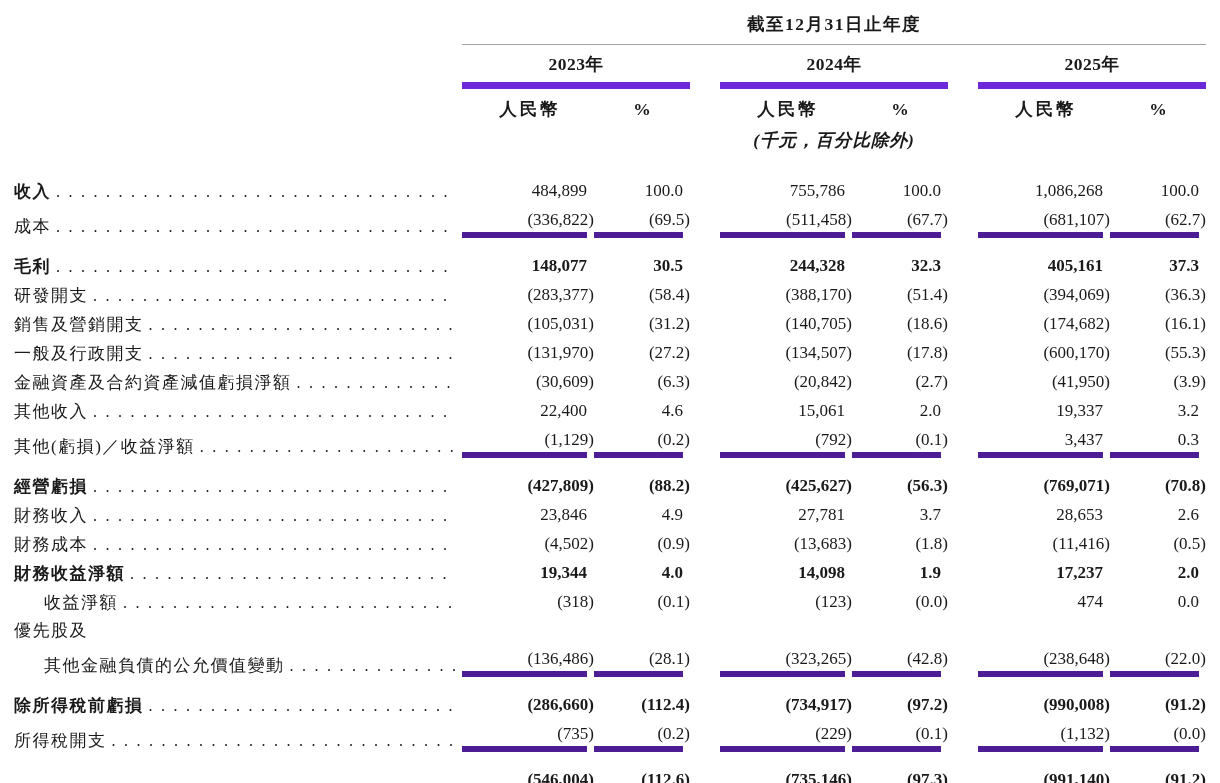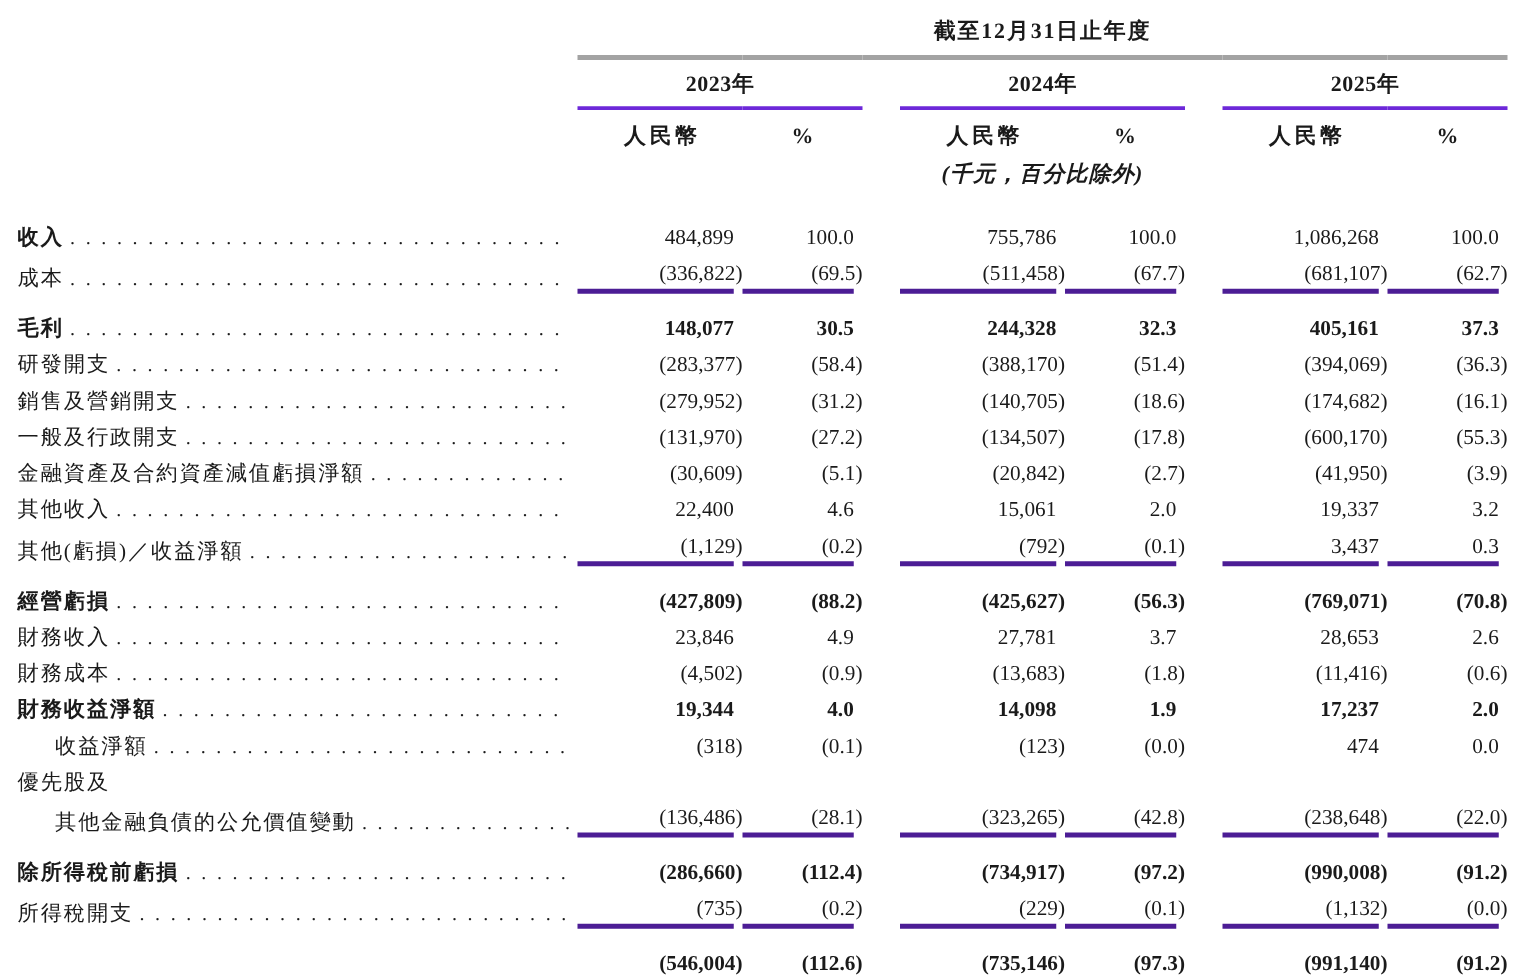--- a/index.html
+++ b/index.html
@@ -16,28 +16,28 @@
 
   table.fin {
     border-collapse: collapse;
     table-layout: fixed;
     width: 1192px;
   }
 
   
   thead th { font-weight: bold; font-size: 17.5px; padding: 0; }
   th.spanner {
-    border-bottom: 4px solid #a3a3a3;
+    border-bottom: 1px solid #a3a3a3;
     padding-bottom: 8px;
     padding-top: 4px;
     text-align: center;
     letter-spacing: 1.5px;
   }
   th.year {
-    border-bottom: 3px solid #6d28d9;
+    border-bottom: 7px solid #6d28d9;
     padding: 7px 0 6px 0;
     text-align: center;
     letter-spacing: 0.5px;
   }
   th.h-rmb { text-align: center; padding: 8px 0 2px 4px; letter-spacing: 3px; }
   th.h-pct { text-align: center; padding: 8px 0 2px 0; }
   th.note  { text-align: center; padding: 5px 0 2px 0; letter-spacing: 1px; white-space: nowrap; font-style: italic; }
 
   
   tbody td {
@@ -63,21 +63,21 @@
     color: #1a1a1a;
   }
 
   td.num { text-align: right; }
   td.num .inner {
     display: block;
     margin-right: 7px;
     text-align: right;
     padding-bottom: 1px;
   }
-  td.num .inner.rule-single { border-bottom: 4px solid #4c1d95; font-family: Liberation Serif, serif; }
+  td.num .inner.rule-single { border-bottom: 6px solid #4c1d95; font-family: Liberation Serif, serif; }
   td.num .inner.rule-double { border-bottom: 6px double #222; padding-bottom: 5px; }
   .val { display: inline-block; white-space: nowrap; }
   .val.paren { margin-right: -7px; }
   .bold { font-weight: bold; text-align: center; }
 </style>
 </head>
 <body>
 
 <div class="page">
   <table class="fin">
@@ -239,21 +239,21 @@
           </td>
         </tr>
         <tr>
           <td class="label">
             <span class="labwrap">
               <span class="labtext">銷售及營銷開支</span>
               <span class="leader">........................................................................................................................</span>
             </span>
           </td>
           <td class="num">
-            <span class="inner"><span class="val paren">(279,952)</span></span>
+            <span class="inner"><span class="val paren">(105,031)</span></span>
           </td>
           <td class="num">
             <span class="inner"><span class="val paren">(31.2)</span></span>
           </td>
           <td></td>
           <td class="num">
             <span class="inner"><span class="val paren">(140,705)</span></span>
           </td>
           <td class="num">
             <span class="inner"><span class="val paren">(18.6)</span></span>
@@ -298,21 +298,21 @@
           <td class="label">
             <span class="labwrap">
               <span class="labtext">金融資產及合約資產減值虧損淨額</span>
               <span class="leader">........................................................................................................................</span>
             </span>
           </td>
           <td class="num">
             <span class="inner"><span class="val paren">(30,609)</span></span>
           </td>
           <td class="num">
-            <span class="inner"><span class="val paren">(5.1)</span></span>
+            <span class="inner"><span class="val paren">(6.3)</span></span>
           </td>
           <td></td>
           <td class="num">
             <span class="inner"><span class="val paren">(20,842)</span></span>
           </td>
           <td class="num">
             <span class="inner"><span class="val paren">(2.7)</span></span>
           </td>
           <td></td>
           <td class="num">
@@ -452,21 +452,21 @@
             <span class="inner"><span class="val paren">(13,683)</span></span>
           </td>
           <td class="num">
             <span class="inner"><span class="val paren">(1.8)</span></span>
           </td>
           <td></td>
           <td class="num">
             <span class="inner"><span class="val paren">(11,416)</span></span>
           </td>
           <td class="num">
-            <span class="inner"><span class="val paren">(0.6)</span></span>
+            <span class="inner"><span class="val paren">(0.5)</span></span>
           </td>
         </tr>
         <tr>
           <td class="label">
             <span class="labwrap">
               <span class="labtext bold">財務收益淨額</span>
               <span class="leader">........................................................................................................................</span>
             </span>
           </td>
           <td class="num">

